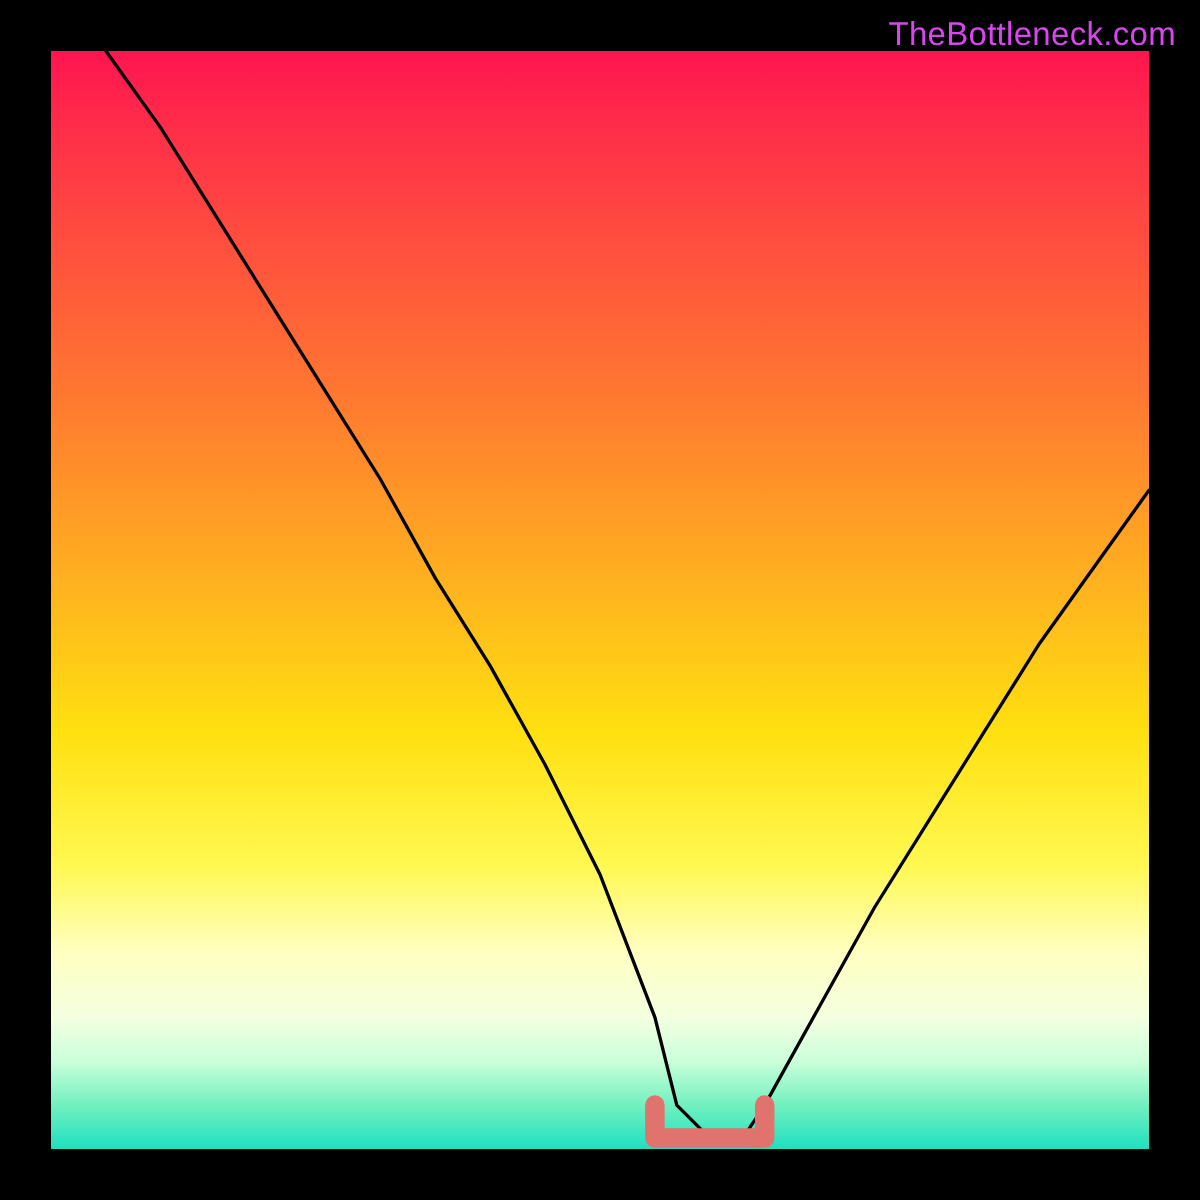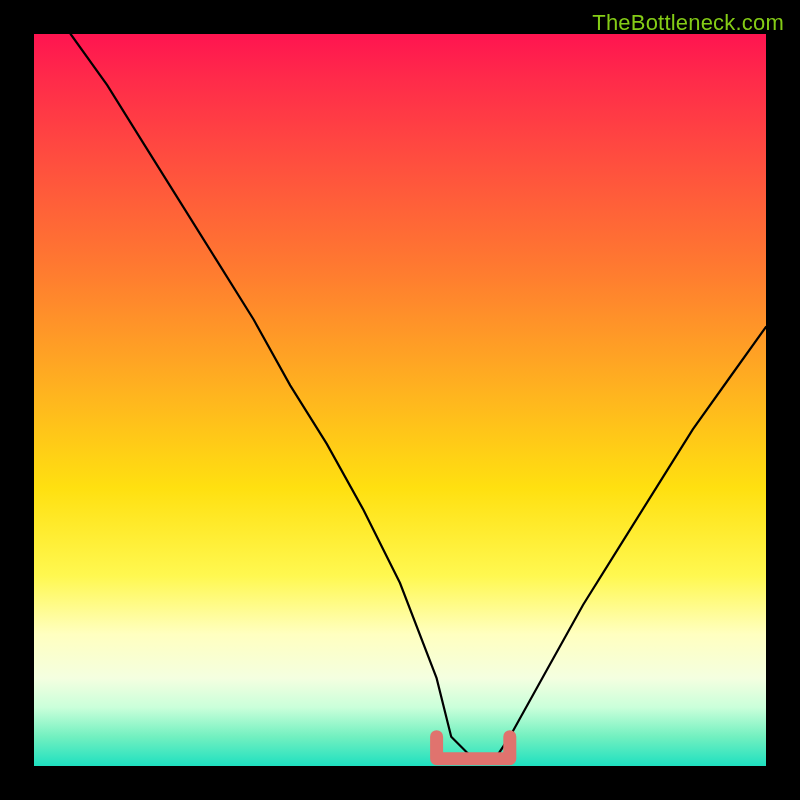--- a/index.html
+++ b/index.html
@@ -8,21 +8,21 @@
     height: 800px;
     background: #000;
     position: relative;
     font-family: Arial, sans-serif;
     overflow: hidden;
   }
   .watermark {
     position: absolute;
     top: 10px;
     right: 16px;
-    color: #84cc16;
+    color: #d946ef;
     font-size: 22px;
     font-weight: 500;
     z-index: 10;
     letter-spacing: 0.2px;
   }
   .plot-area {
     position: absolute;
     left: 34px;
     top: 34px;
     width: 732px;

